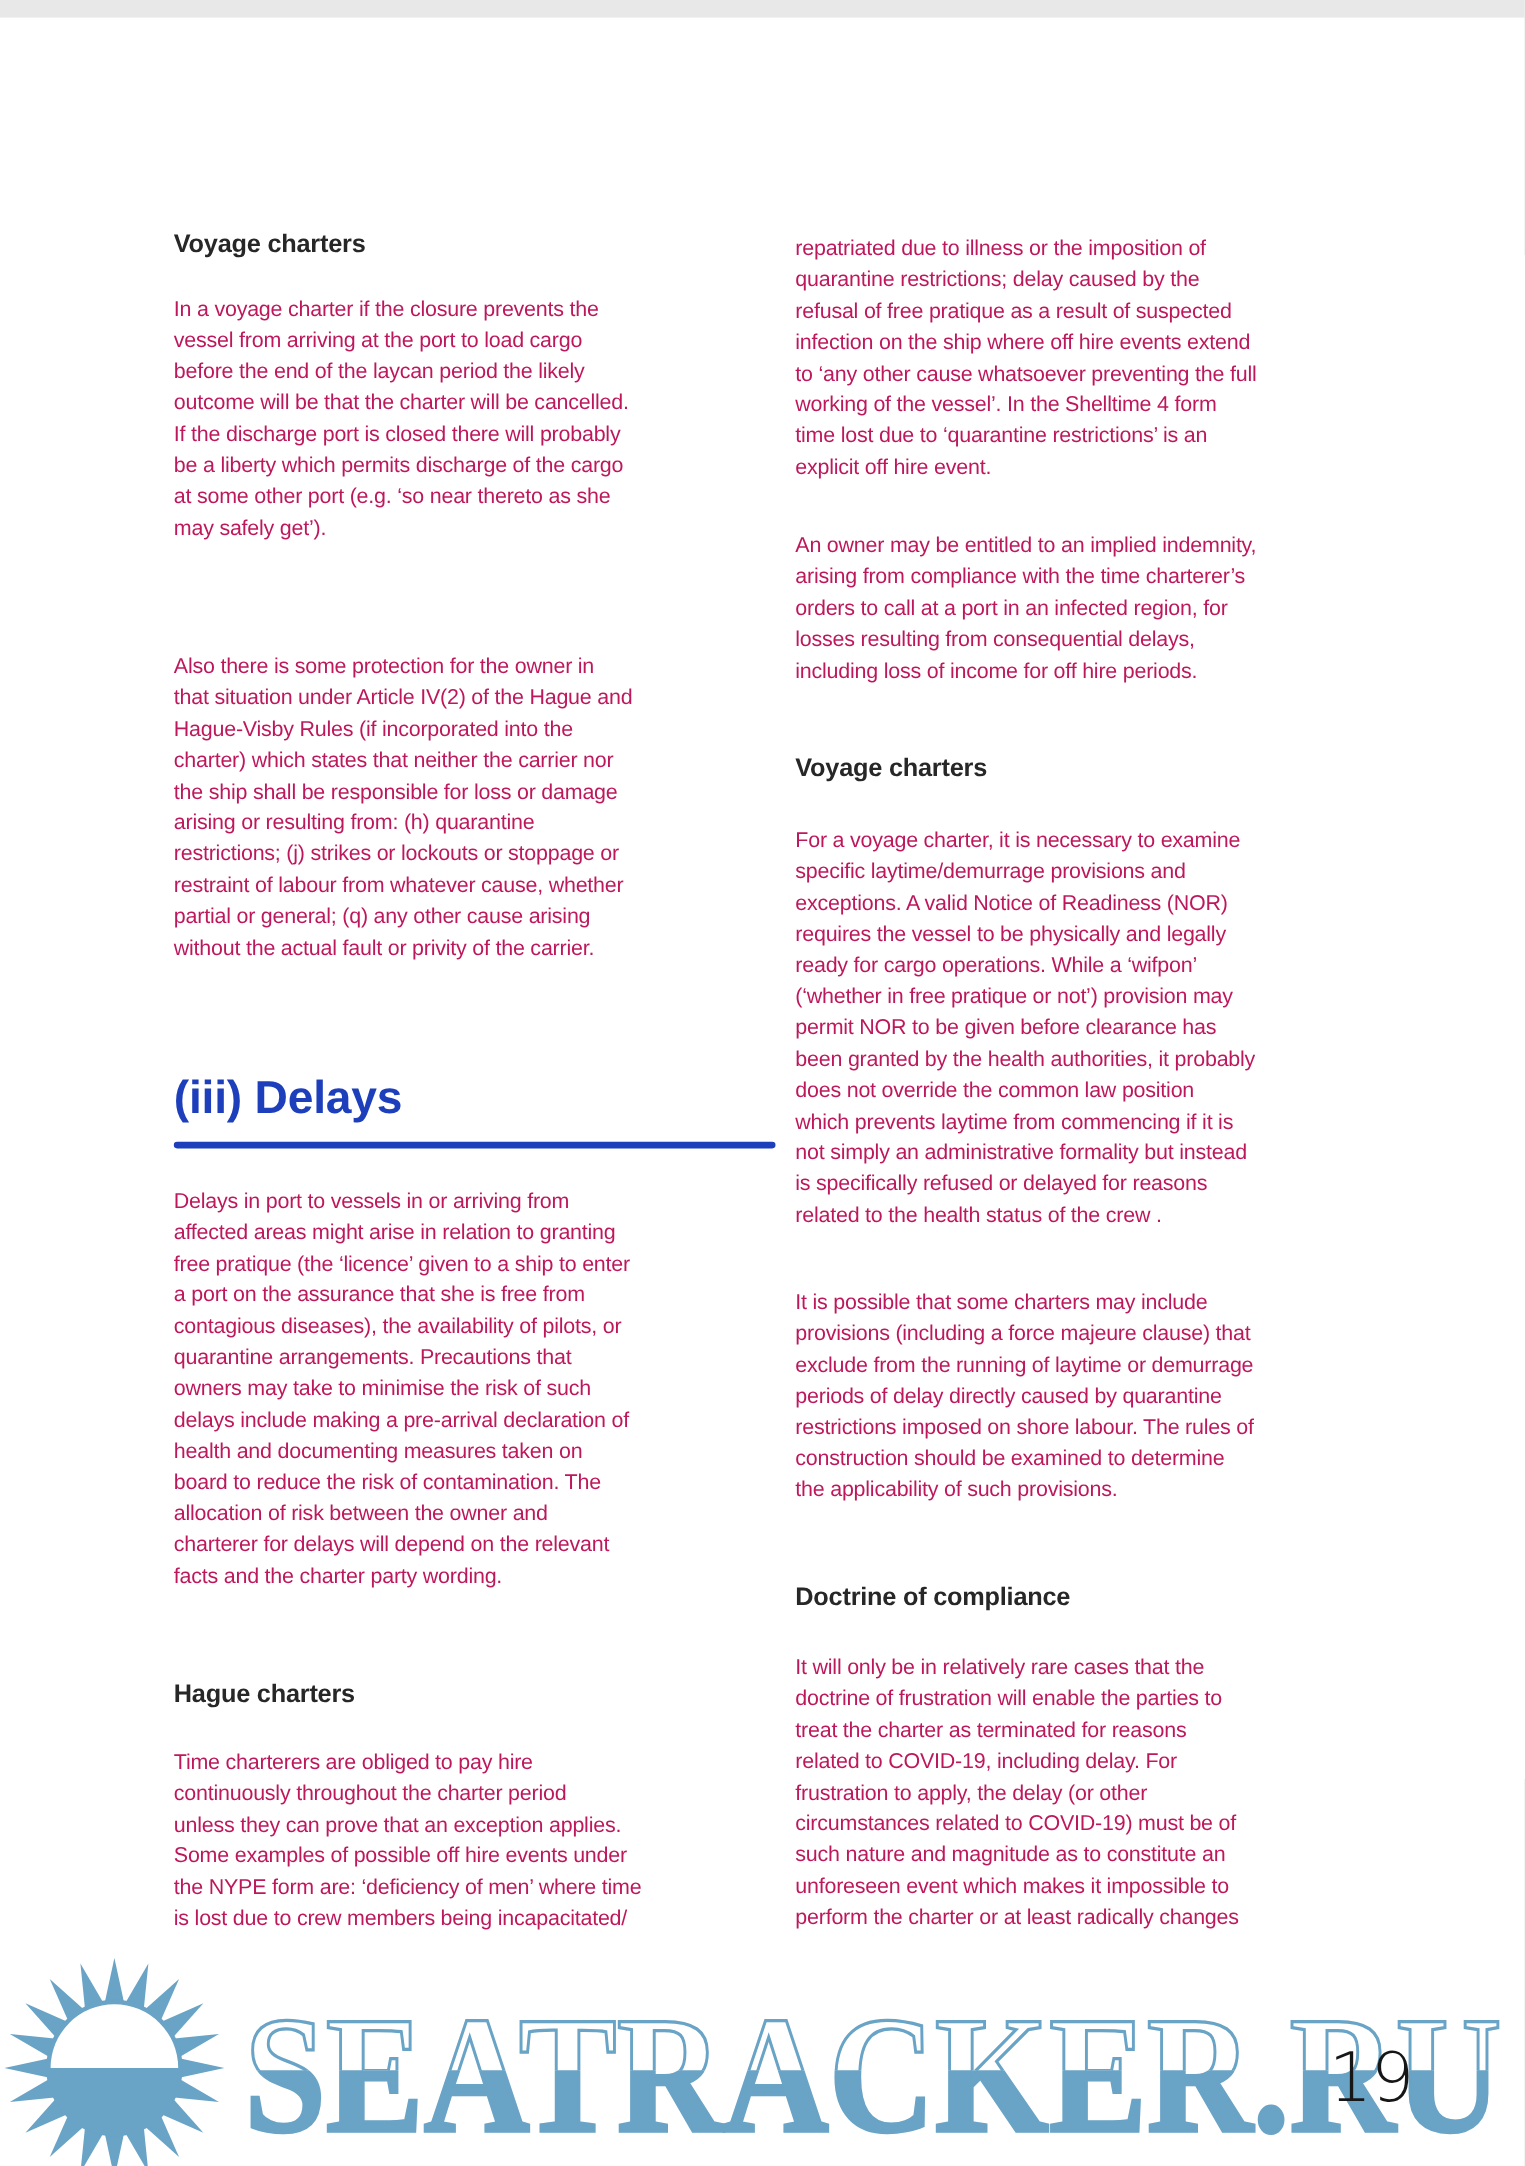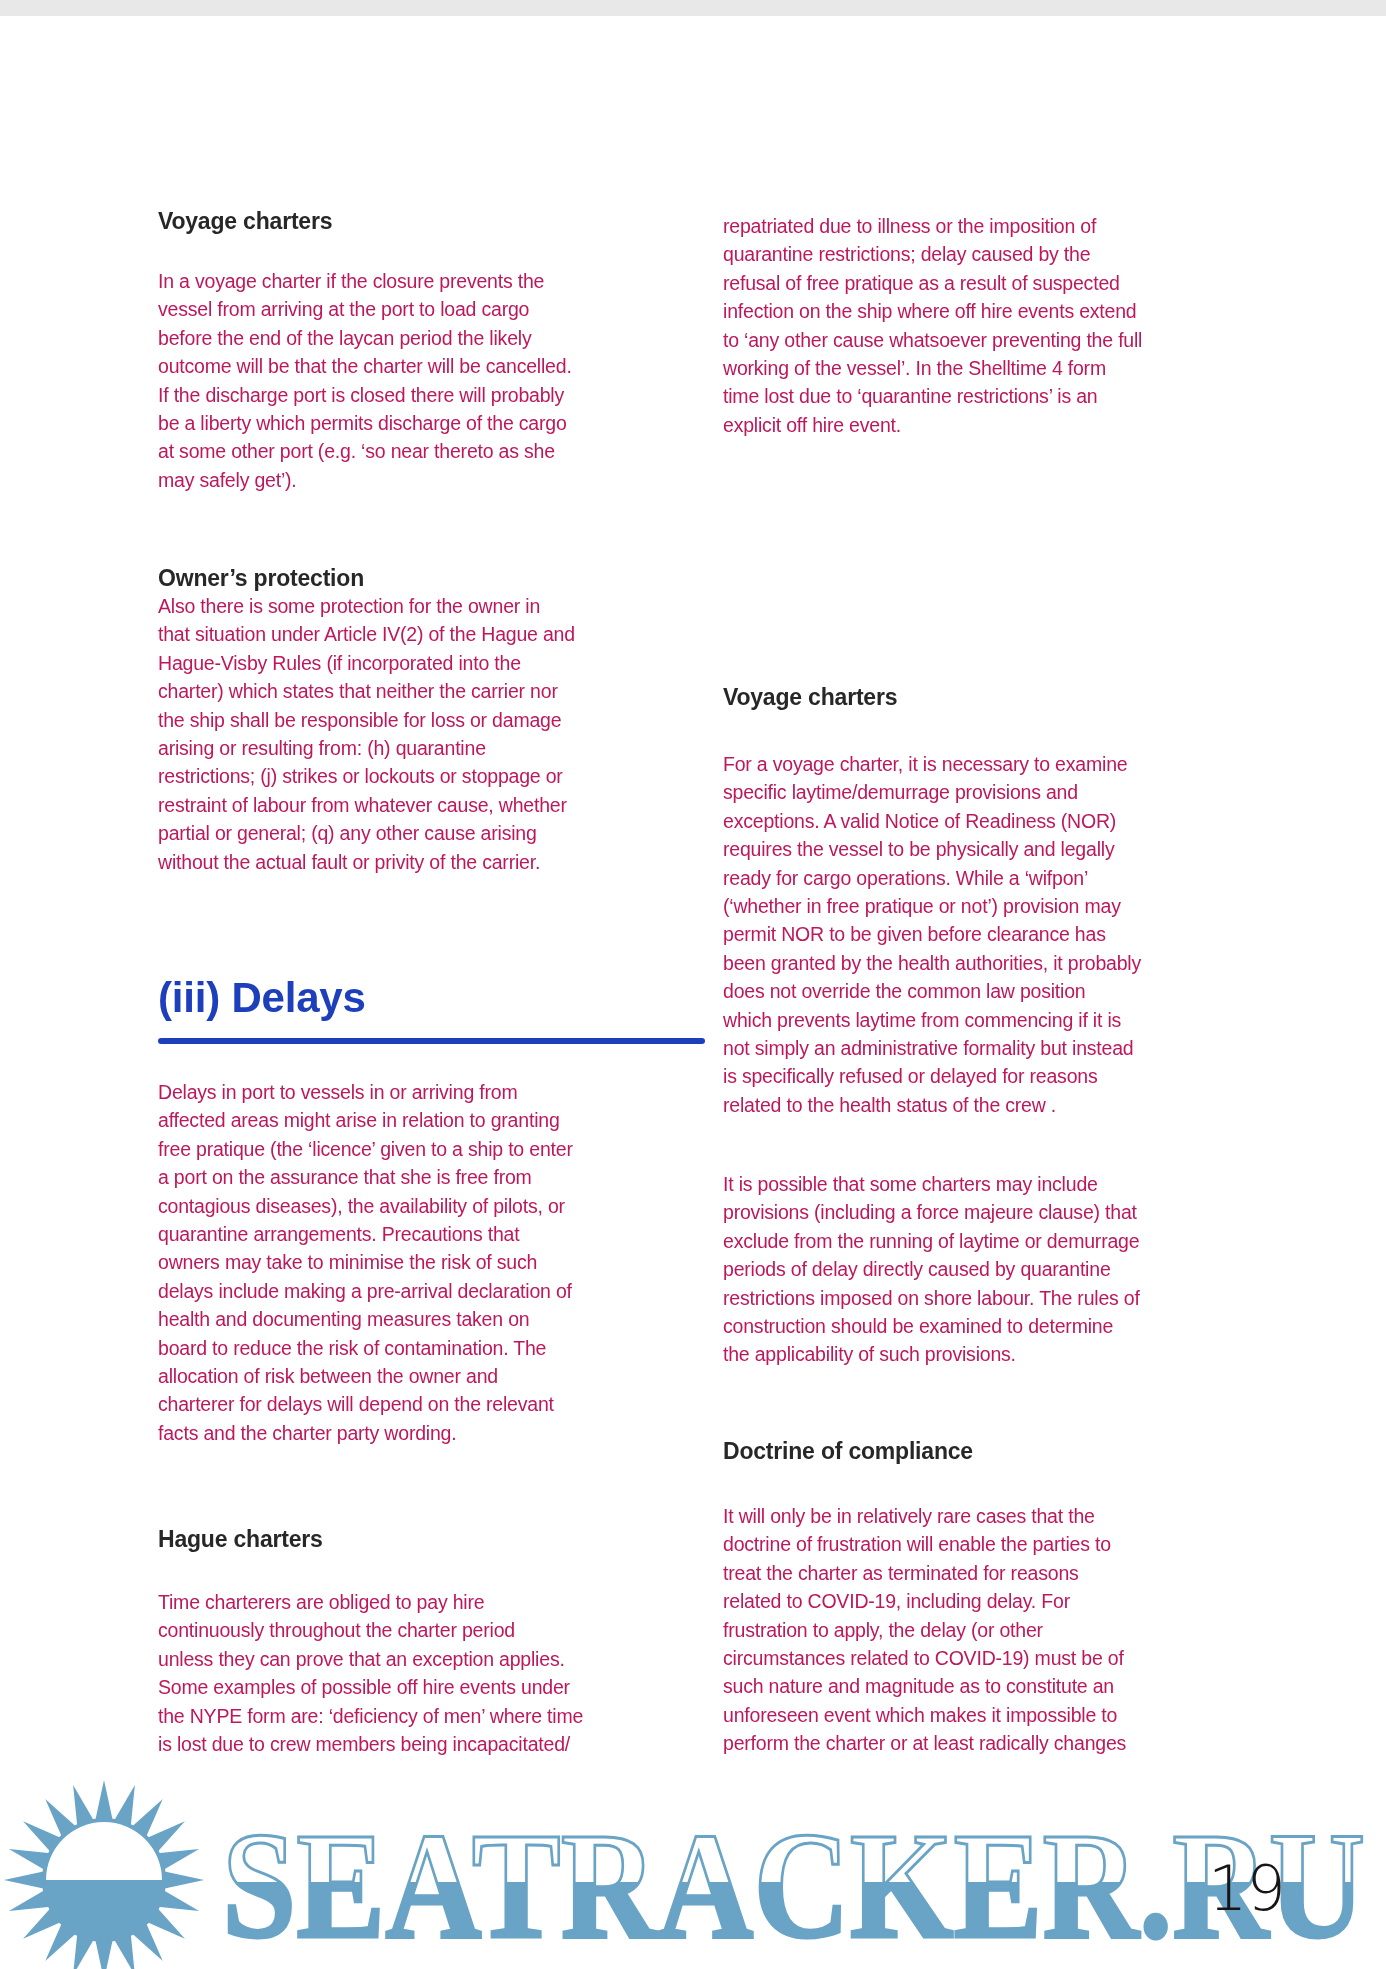--- a/index.html
+++ b/index.html
@@ -64,21 +64,20 @@
 
   <div class="block body-text" style="left:158px;top:251px;width:500px;">In a voyage charter if the closure prevents the
 vessel from arriving at the port to load cargo
 before the end of the laycan period the likely
 outcome will be that the charter will be cancelled.
 If the discharge port is closed there will probably
 be a liberty which permits discharge of the cargo
 at some other port (e.g. ‘so near thereto as she
 may safely get’).</div>
 
-  <div class="block h3" style="left:158px;top:549px;width:490px;">Owner’s protection</div>
 
   <div class="block body-text" style="left:158px;top:576px;width:500px;">Also there is some protection for the owner in
 that situation under Article IV(2) of the Hague and
 Hague-Visby Rules (if incorporated into the
 charter) which states that neither the carrier nor
 the ship shall be responsible for loss or damage
 arising or resulting from: (h) quarantine
 restrictions; (j) strikes or lockouts or stoppage or
 restraint of labour from whatever cause, whether
 partial or general; (q) any other cause arising
@@ -113,20 +112,25 @@
 
   <div class="block body-text" style="left:723px;top:196px;width:500px;">repatriated due to illness or the imposition of
 quarantine restrictions; delay caused by the
 refusal of free pratique as a result of suspected
 infection on the ship where off hire events extend
 to ‘any other cause whatsoever preventing the full
 working of the vessel’. In the Shelltime 4 form
 time lost due to ‘quarantine restrictions’ is an
 explicit off hire event.</div>
 
+  <div class="block body-text" style="left:723px;top:466px;width:500px;">An owner may be entitled to an implied indemnity,
+arising from compliance with the time charterer’s
+orders to call at a port in an infected region, for
+losses resulting from consequential delays,
+including loss of income for off hire periods.</div>
 
   <div class="block h3" style="left:723px;top:668px;width:490px;">Voyage charters</div>
 
   <div class="block body-text" style="left:723px;top:734px;width:500px;">For a voyage charter, it is necessary to examine
 specific laytime/demurrage provisions and
 exceptions. A valid Notice of Readiness (NOR)
 requires the vessel to be physically and legally
 ready for cargo operations. While a ‘wifpon’
 (‘whether in free pratique or not’) provision may
 permit NOR to be given before clearance has

